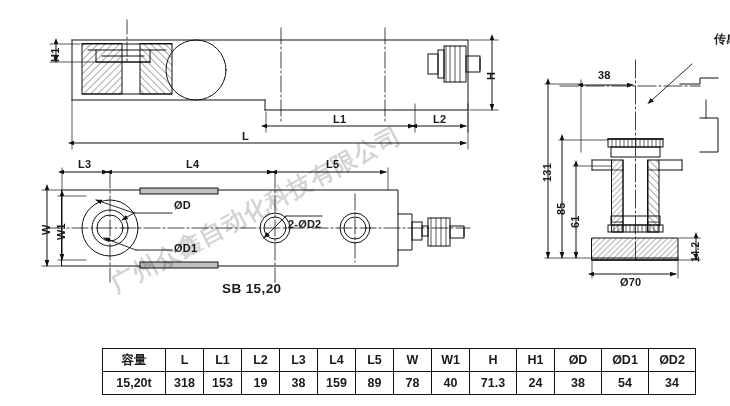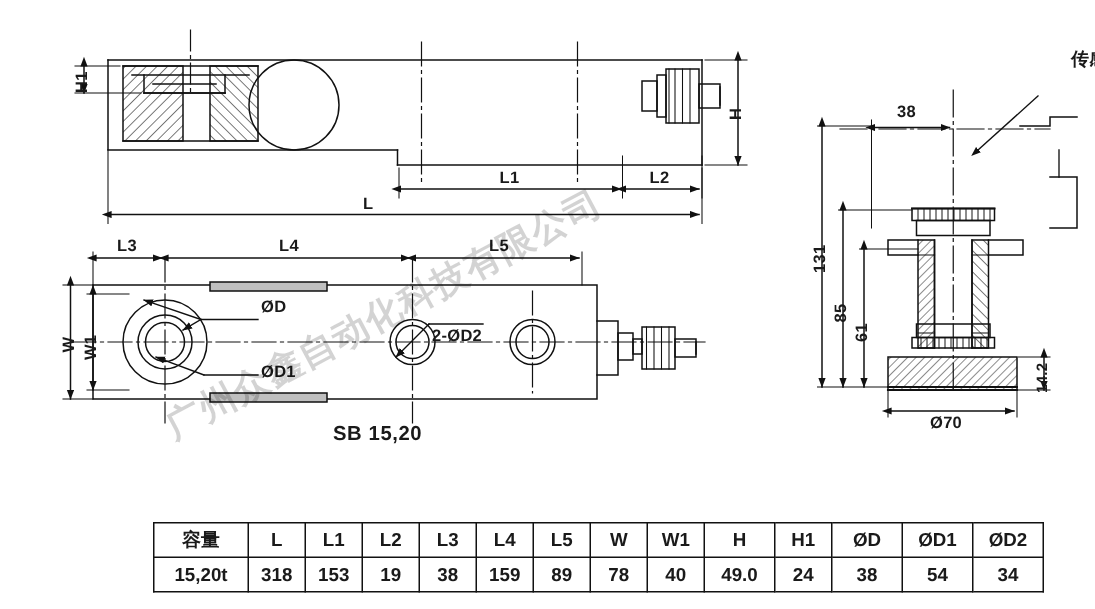--- a/index.html
+++ b/index.html
@@ -357,21 +357,21 @@
       <tr>
         <td>15,20t</td>
         <td class="c">318</td>
         <td class="c">153</td>
         <td class="c">19</td>
         <td class="c">38</td>
         <td class="c">159</td>
         <td class="c">89</td>
         <td class="c">78</td>
         <td class="c">40</td>
-        <td class="w">49.0</td>
+        <td class="w">71.3</td>
         <td class="c">24</td>
         <td class="w">38</td>
         <td class="w">54</td>
         <td class="w">34</td>
       </tr>
     </tbody>
   </table>
 
 </div>
 

